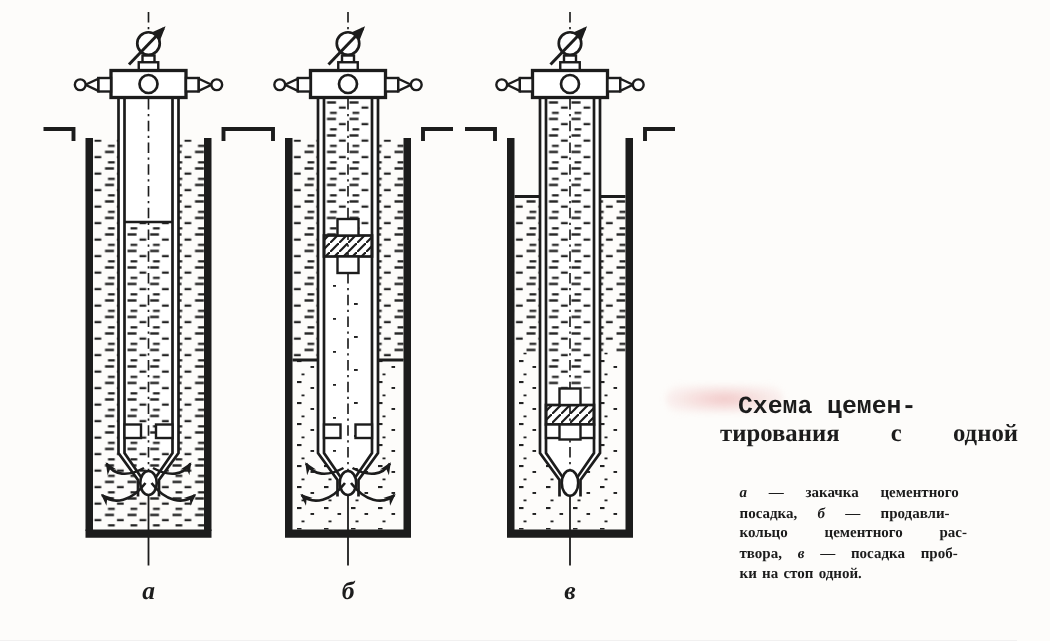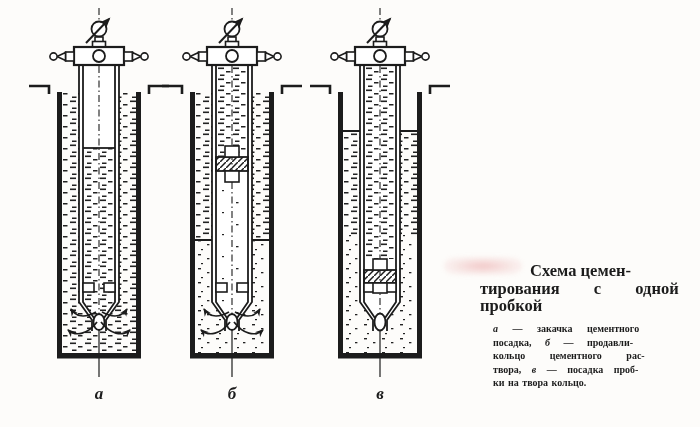--- a/index.html
+++ b/index.html
@@ -12,21 +12,21 @@
   .w1{fill:#fff;stroke:#1c1c1c;stroke-width:1.6}
   .w2{fill:#fff;stroke:#1c1c1c;stroke-width:2.2}
   .hp{fill:url(#hatch);stroke:#1c1c1c;stroke-width:1.8}
   .cl{stroke:#1c1c1c;stroke-width:1.1;stroke-dasharray:7 3 1.5 3;fill:none}
   .cl2{stroke:#1c1c1c;stroke-width:1.2;fill:none}
   .ar{fill:none;stroke:#1c1c1c;stroke-width:1.7}
   .surf{fill:none;stroke:#1c1c1c;stroke-width:2.6}
   .lbl{font:italic bold 17px "Liberation Serif",serif;text-anchor:middle;fill:#1c1c1c}
   .caption-block{position:absolute;left:452px;top:262px;width:206px;}
   .t{font-weight:bold;font-size:16.5px;line-height:17.5px;white-space:nowrap;margin-left:28px;}
-  .t1{margin-left:78px;}
+  .t1{margin-left:40px;font-family:Liberation Mono, monospace;}
   .t2{word-spacing:30px;}
   .cap{position:absolute;left:450px;top:322px;width:210px;font-weight:bold;
        font-size:10px;line-height:13.5px;margin-left:43px;}
   .cap div{white-space:nowrap;}
   .it{font-style:italic;}
   .ws12{word-spacing:12px}.ws11{word-spacing:11px}.ws22{word-spacing:22px}
   .ws8{word-spacing:8px}.ws0{word-spacing:1px}
   .smudge{position:absolute;left:444px;top:257px;width:78px;height:18px;border-radius:9px;
           background:radial-gradient(ellipse at center,rgba(232,160,160,.55),rgba(240,190,190,.25) 60%,rgba(255,255,255,0) 100%);
           filter:blur(2px);}
@@ -163,24 +163,23 @@
     <use href="#head"></use>
     <text x="0" y="399" class="lbl">в</text>
   </g>
 </svg>
 
 <div class="smudge"></div>
 
 <div class="caption-block">
   <div class="t t1">Схема цемен-</div>
   <div class="t t2">тирования с одной</div>
-  <div class="t">пробкой</div>
 </div>
 
 <div class="cap">
   <div class="ws12"><span class="it">а</span><span> — закачка цементного</span></div>
   <div class="ws11"><span>посадка, </span><span class="it">б</span><span> — продавли-</span></div>
   <div class="ws22"><span>кольцо цементного рас-</span></div>
   <div class="ws8"><span>твора, </span><span class="it">в</span><span> — посадка проб-</span></div>
-  <div class="ws0"><span>ки на твора кольцо.</span></div>
+  <div class="ws0"><span>ки на стоп одной.</span></div>
 </div>
 
 </div>
 
 </body></html>

